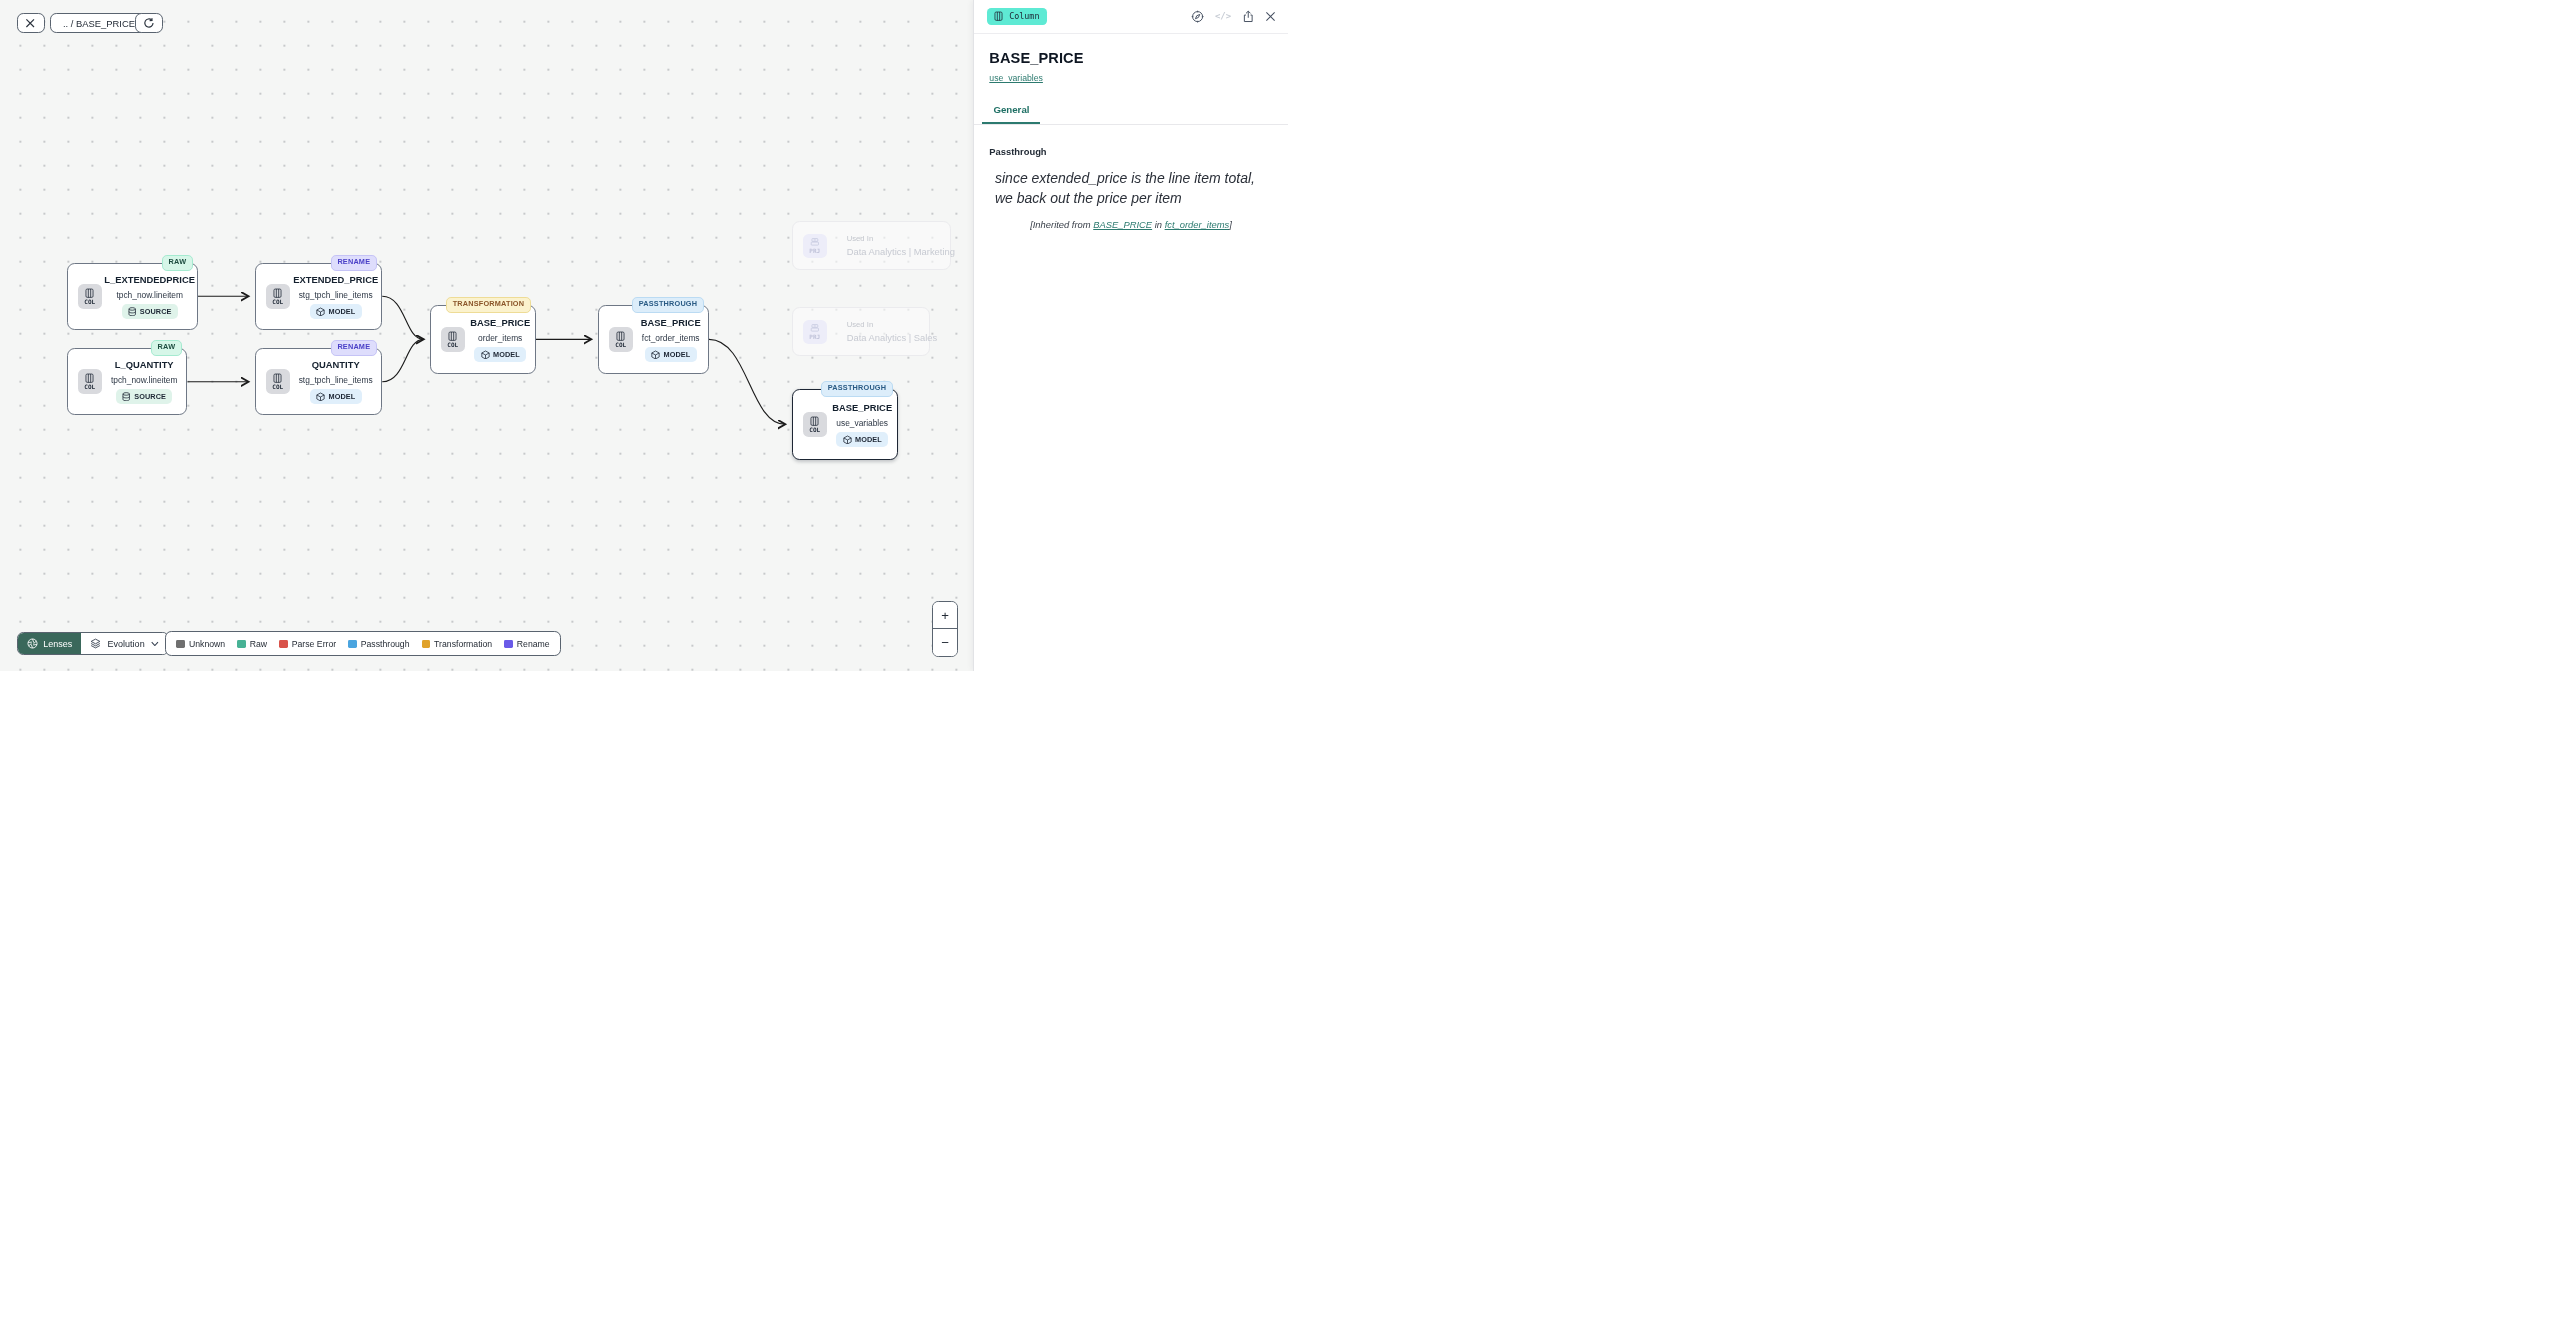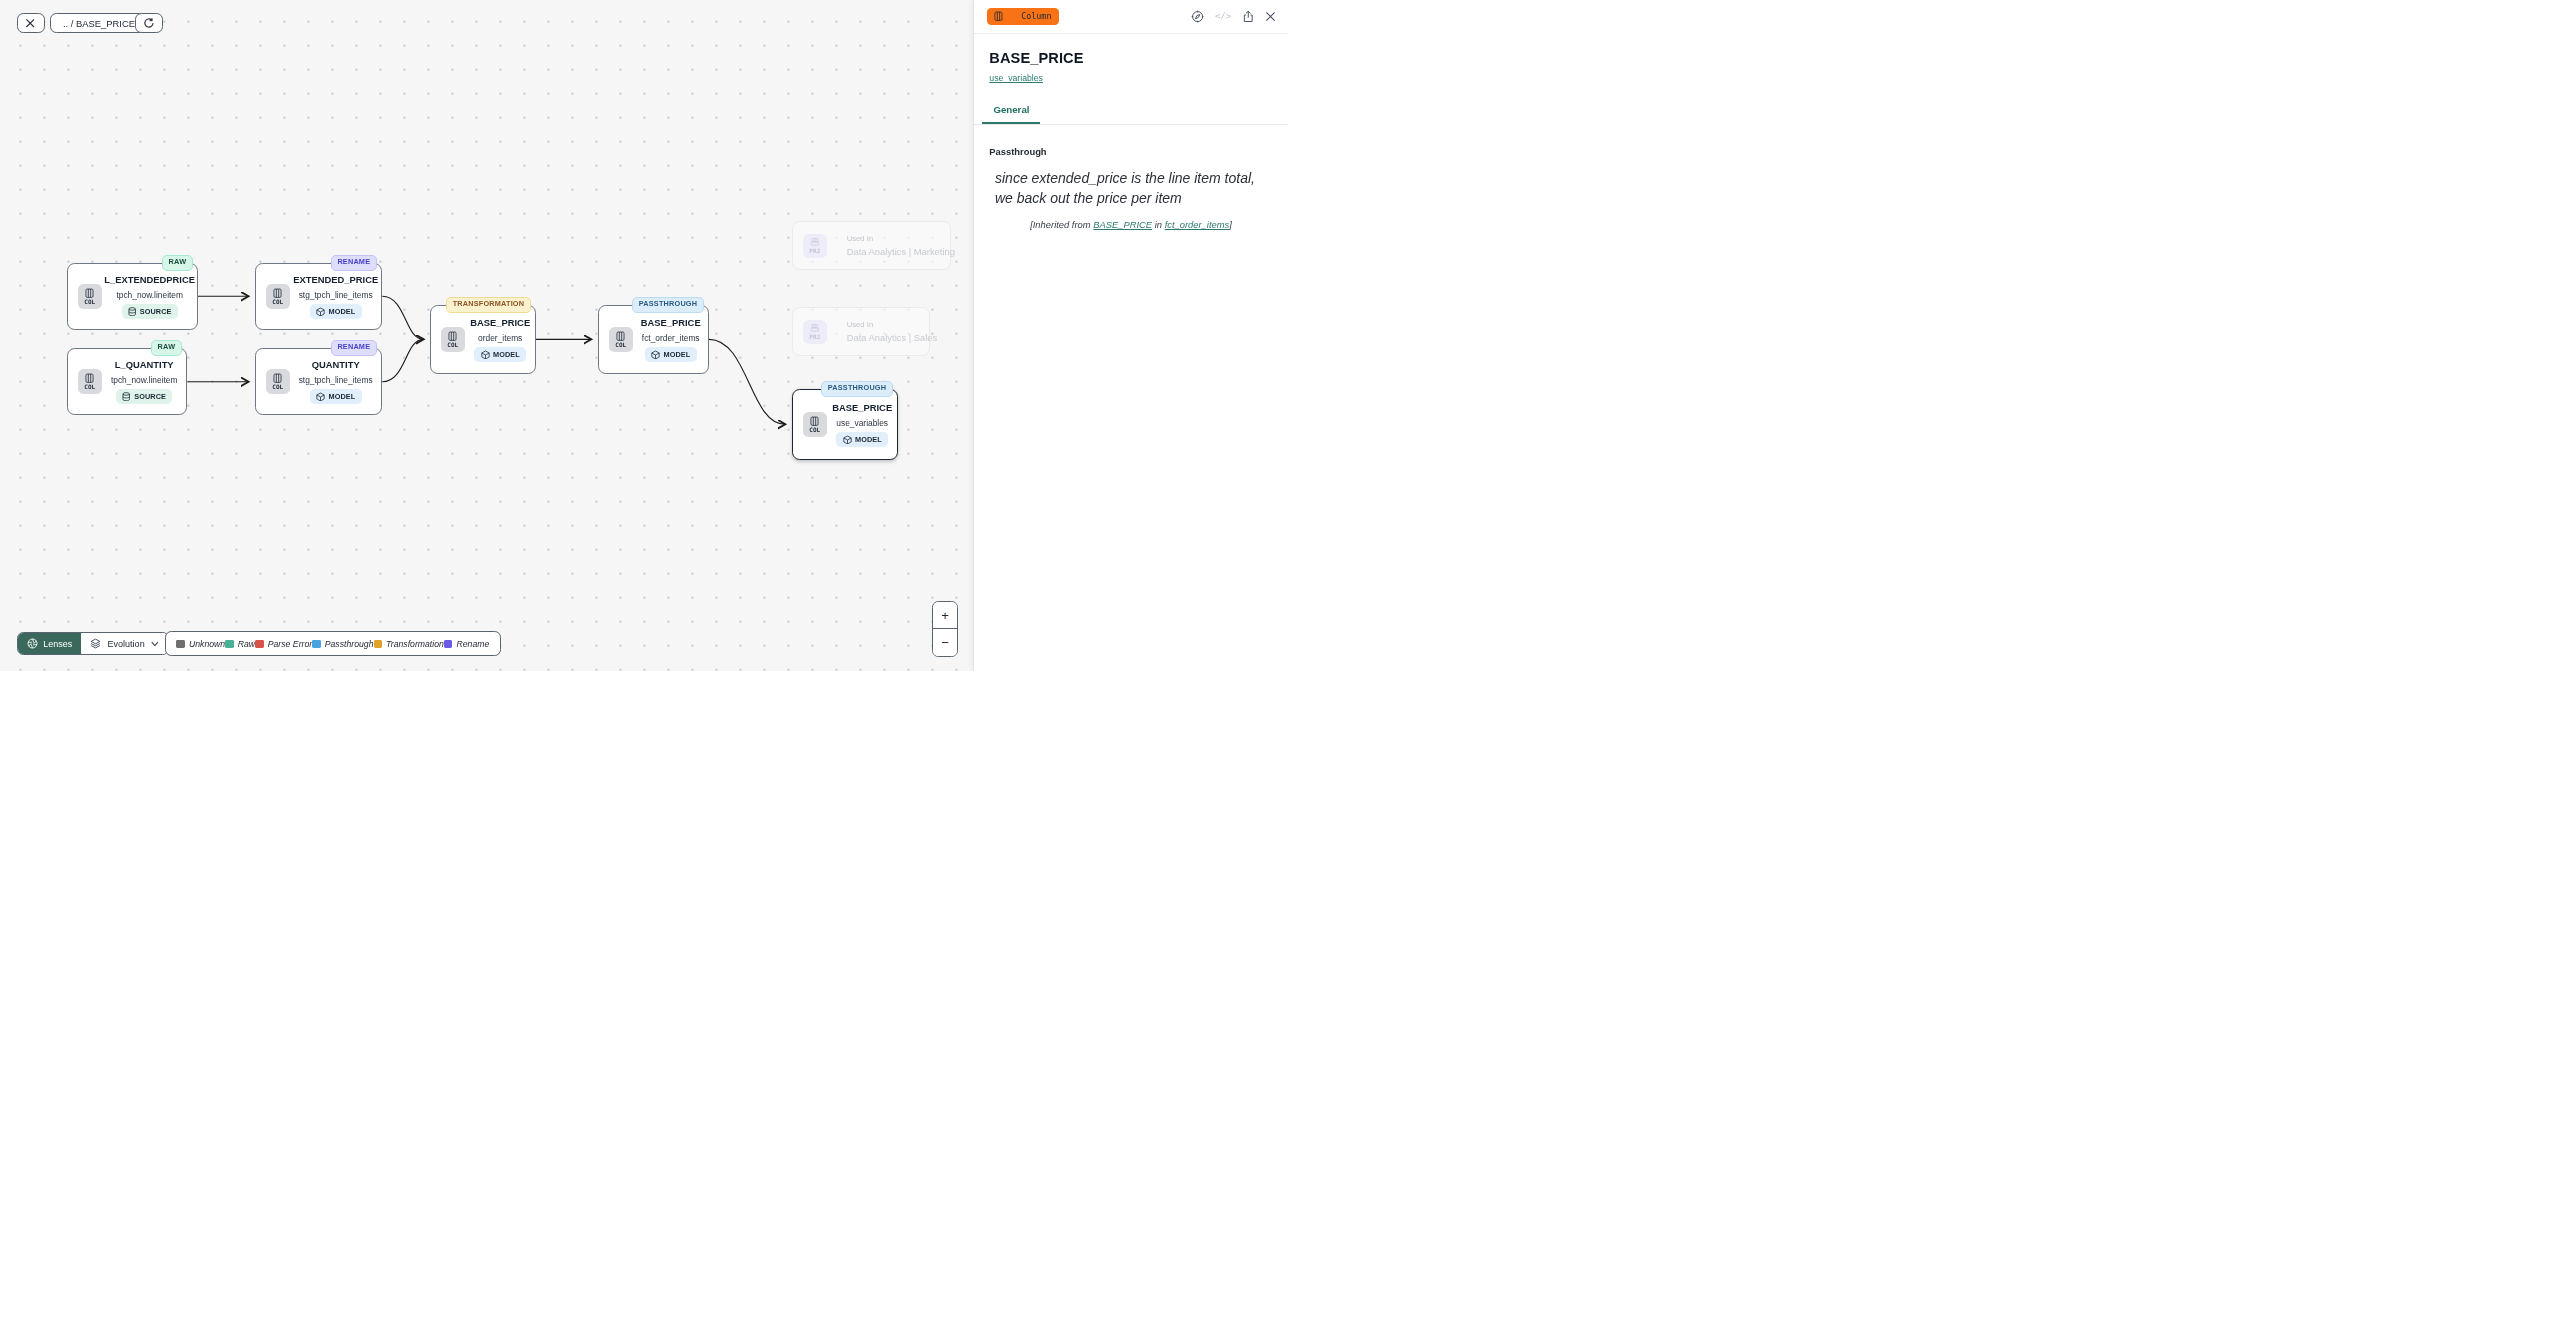--- a/index.html
+++ b/index.html
@@ -49,36 +49,36 @@
   .ghost-icon .mono-label{font-family:"DejaVu Sans Mono",monospace;font-size:6px;font-weight:bold;line-height:1;color:#bfc2d8;}
   .ghost-label{font-size:7.7px;color:#c3c6cd;}
   .ghost-title{font-size:9.4px;color:#c7cad2;margin-top:2.1px;white-space:nowrap;}
   
   .lens-group{position:absolute;left:16.7px;bottom:16px;height:23px;display:flex;align-items:stretch;
     border:1.2px solid #59636f;border-radius:6.3px;overflow:hidden;background:#fff;box-sizing:border-box;}
   .lens-btn{background:#3a685b;color:#fff;display:flex;align-items:center;gap:5.6px;padding:0 9px;
     font-size:9px;cursor:pointer;}
   .evo-btn{display:flex;align-items:center;gap:6.3px;padding:0 9px;font-size:9px;color:#232b36;
     background:#fff;cursor:pointer;}
-  .legend{position:absolute;left:165px;bottom:14.6px;height:25px;display:flex;align-items:center;
-    padding:0 10.4px;background:#fff;border:1.2px solid #59636f;border-radius:6.3px;box-sizing:border-box;font-style:italic;}
+  .legend{position:absolute;left:165px;bottom:14.6px;height:25px;display:flex;align-items:center;gap:12px;
+    padding:0 10.4px;background:#fff;border:1.2px solid #59636f;border-radius:6.3px;box-sizing:border-box;}
   .legend-item{display:flex;align-items:center;gap:4.2px;font-size:8.7px;color:#1f2630;white-space:nowrap;}
   .legend-swatch{width:8.4px;height:8.4px;border-radius:1.4px;flex:0 0 auto;}
   
   .zoomctl{position:absolute;left:932px;top:601px;width:26px;background:#fff;border:1.2px solid #59636f;
     border-radius:6.3px;overflow:hidden;box-sizing:border-box;}
   .zoomctl button{display:block;width:100%;height:26.4px;border:none;background:#fff;font-size:13.2px;
     color:#232b36;cursor:pointer;padding:0;font-family:"Liberation Sans",sans-serif;}
   .zoomctl .divider{height:1px;background:#59636f;}
   
   .panel{position:absolute;top:0;right:0;width:315px;height:671px;background:#fff;
     border-left:0.7px solid #e2e3e6;box-shadow:-2.1px 0 5.6px rgba(15,23,42,.05);box-sizing:border-box;}
   .panel-header{display:flex;align-items:center;justify-content:space-between;
     padding:7.7px 12.5px 7.7px 12.5px;border-bottom:0.7px solid #ededf0;}
-  .type-badge{display:inline-flex;align-items:center;gap:18px;background:#f97316;border-radius:4.2px;
+  .type-badge{display:inline-flex;align-items:center;gap:6px;background:#5eead4;border-radius:4.2px;
     padding:3.5px 7.7px;font-family:"DejaVu Sans Mono",monospace;font-size:8.4px;color:#1d2634;}
   .panel-icons{display:flex;align-items:center;gap:10.4px;}
   .panel-icons .pi{display:flex;align-items:center;justify-content:center;cursor:pointer;color:#454f60;}
   .pi.disabled{color:#c7ccd4;cursor:default;font-family:"DejaVu Sans Mono",monospace;font-size:9px;font-weight:bold;}
   .panel-title{margin:16.7px 15.3px 0;font-size:14.6px;font-weight:bold;color:#0e1622;letter-spacing:0.1px;}
   .panel-sublink{display:inline-block;margin:6.3px 15.3px 0;font-size:8.7px;color:#2c7a6f;
     text-decoration:underline;cursor:pointer;}
   .tabs{margin-top:15.3px;border-bottom:0.7px solid #e8e8eb;padding-left:8.4px;}
   .tab{display:inline-block;padding:6.3px 11px 7px;font-size:9.7px;font-weight:bold;color:#1e6f64;
     border-bottom:2.8px solid #2c7a6f;margin-bottom:-0.7px;cursor:pointer;}

